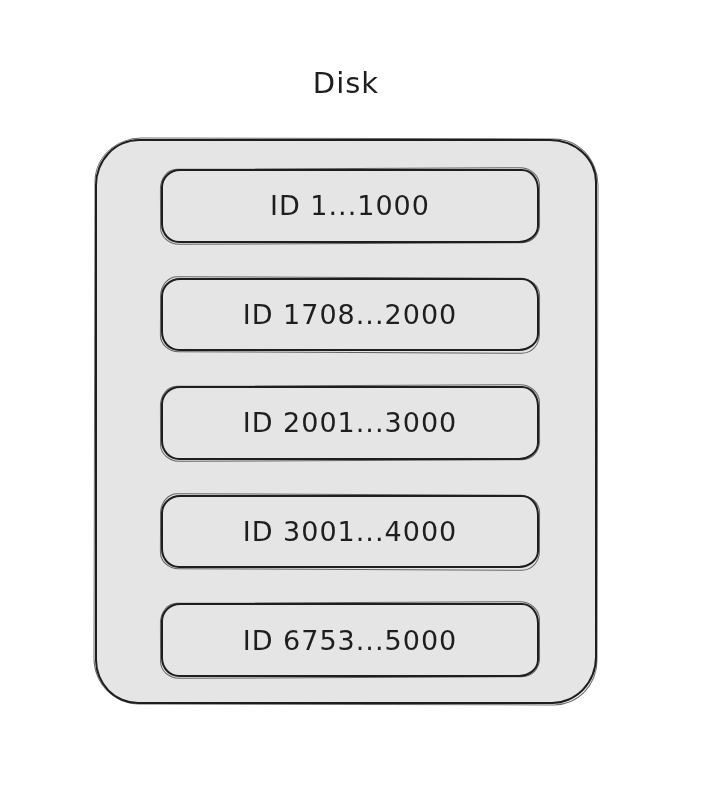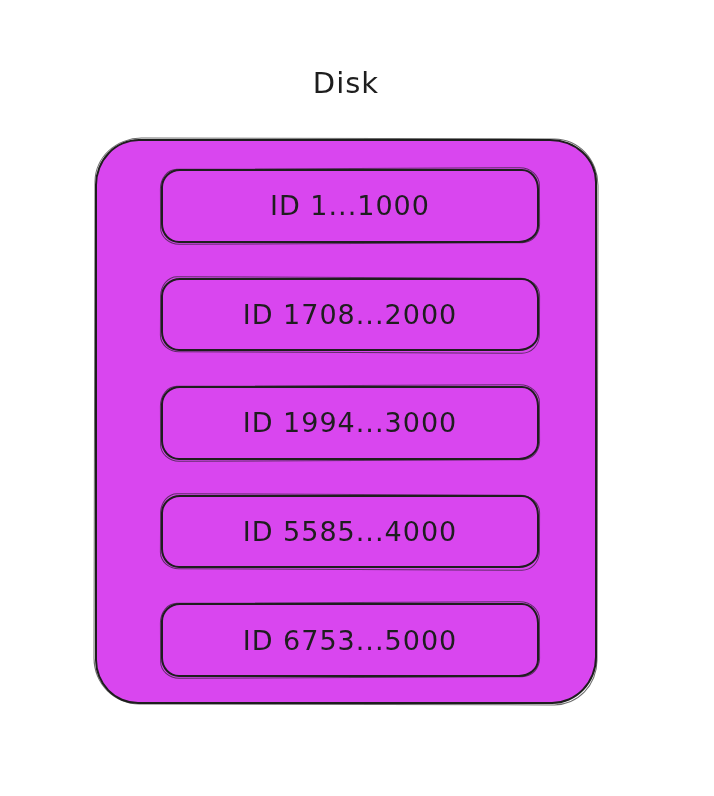--- a/index.html
+++ b/index.html
@@ -25,21 +25,21 @@
     text-align: center;
     font-size: 29px;
     font-weight: 500;
     letter-spacing: 1px;
     color: #1e1e1e;
   }
   
   .sketch {
     position: relative;
     border: 2px solid #1e1e1e;
-    background: #d946ef;
+    background: #e5e5e5;
     box-sizing: border-box;
     gap: 35px;
   }
   .sketch::before {
     content: "";
     position: absolute;
     inset: -3px;
     border: 1px solid rgba(30, 30, 30, 0.65);
     pointer-events: none;
   }
@@ -92,25 +92,25 @@
 
     <div class="disk-block sketch">
       <span class="block-label">ID 1...1000</span>
     </div>
 
     <div class="disk-block sketch">
       <span class="block-label">ID 1708...2000</span>
     </div>
 
     <div class="disk-block sketch">
-      <span class="block-label">ID 1994...3000</span>
+      <span class="block-label">ID 2001...3000</span>
     </div>
 
     <div class="disk-block sketch">
-      <span class="block-label">ID 5585...4000</span>
+      <span class="block-label">ID 3001...4000</span>
     </div>
 
     <div class="disk-block sketch">
       <span class="block-label">ID 6753...5000</span>
     </div>
 
   </div>
 </div>
 
 </body></html>

